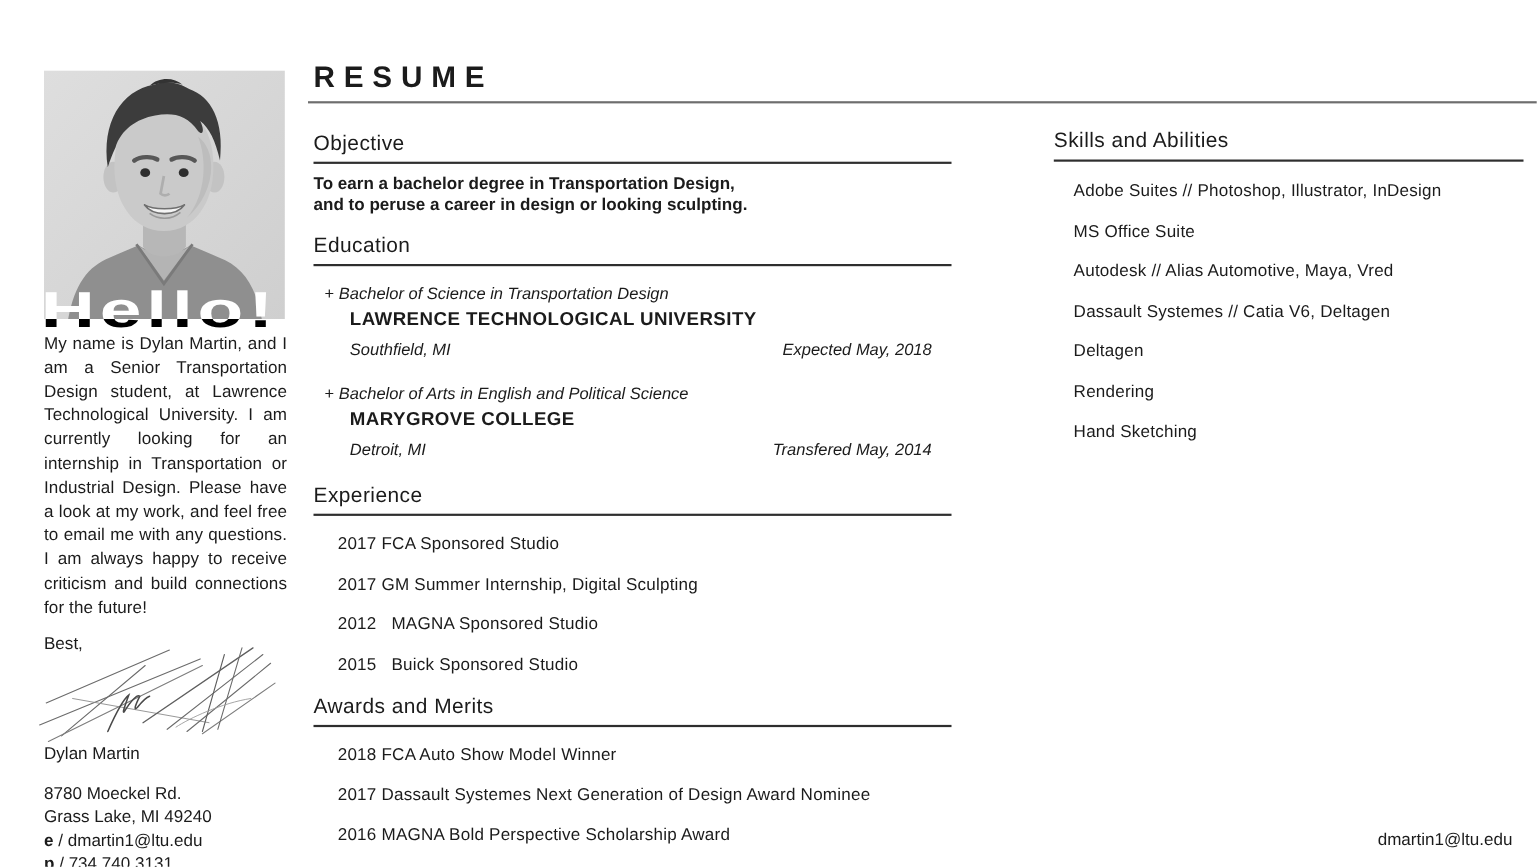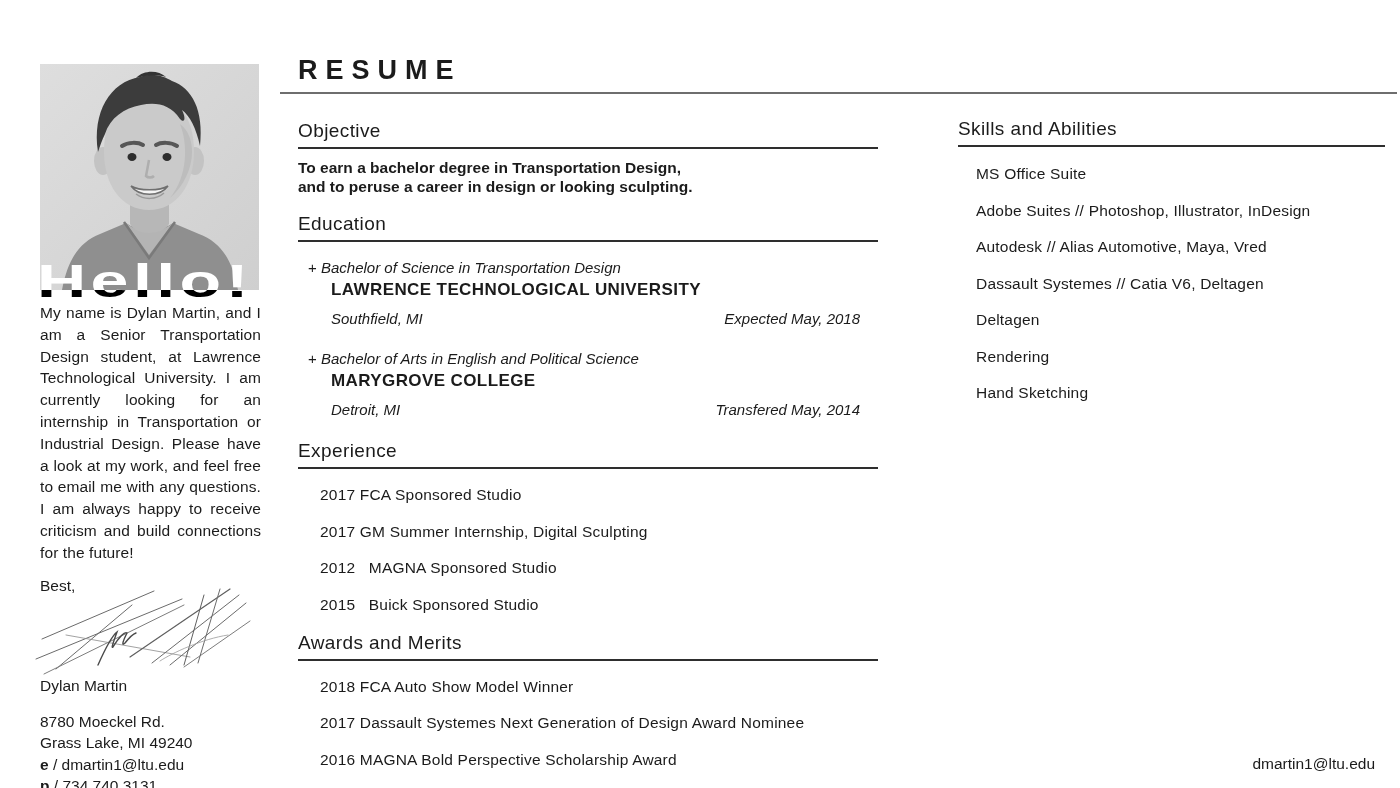--- a/index.html
+++ b/index.html
@@ -22,21 +22,21 @@
   .closing { margin-top:13px; font-size:15.5px; }
   .signature { display:block; margin-top:-18px; margin-left:-8px; }
   .person-name { margin-top:0; font-size:15.5px; }
   .address { margin-top:16px; font-size:15.5px; line-height:21.5px; }
   .contact-label { font-weight:700; }
 
   
   .rule-top { position:absolute; left:280px; top:92px; right:3px; height:2px; background:#6e6e6e; }
 
   
-  .center-col { position:absolute; left:298px; top:56px; width:580px; }
+  .center-col { position:absolute; left:285px; top:56px; width:580px; }
   .resume-title { font-size:27px; line-height:28px; font-weight:700; letter-spacing:8px; }
 
   .sec-head { font-size:19px; line-height:22px; font-weight:400; letter-spacing:0.4px;
               border-bottom:2px solid #2e2e2e; padding-bottom:5px; }
   .objective-sec .sec-head { margin-top:36px; }
   .objective-body { margin-top:9px; font-size:15.5px; line-height:19px;font-weight:bold; }
 
   .education-sec .sec-head { margin-top:17px; }
   .edu-item { margin-top:17px; }
   .edu-degree-row { display:flex; font-size:15px; font-style:italic; line-height:18px; }
@@ -203,22 +203,22 @@
         <div class="plain-item">2018 FCA Auto Show Model Winner</div>
         <div class="plain-item">2017 Dassault Systemes Next Generation of Design Award Nominee</div>
         <div class="plain-item">2016 MAGNA Bold Perspective Scholarship Award</div>
       </div>
     </div>
   </div>
 
   <div class="right-col">
     <div class="sec-head">Skills and Abilities</div>
     <div class="skills-list">
+      <div class="skill-item">Adobe Suites // Photoshop, Illustrator, InDesign</div>
       <div class="skill-item">MS Office Suite</div>
-      <div class="skill-item">Adobe Suites // Photoshop, Illustrator, InDesign</div>
       <div class="skill-item">Autodesk // Alias Automotive, Maya, Vred</div>
       <div class="skill-item">Dassault Systemes // Catia V6, Deltagen</div>
       <div class="skill-item">Deltagen</div>
       <div class="skill-item">Rendering</div>
       <div class="skill-item">Hand Sketching</div>
     </div>
   </div>
 
   <div class="footer-email">dmartin1@ltu.edu</div>
 

